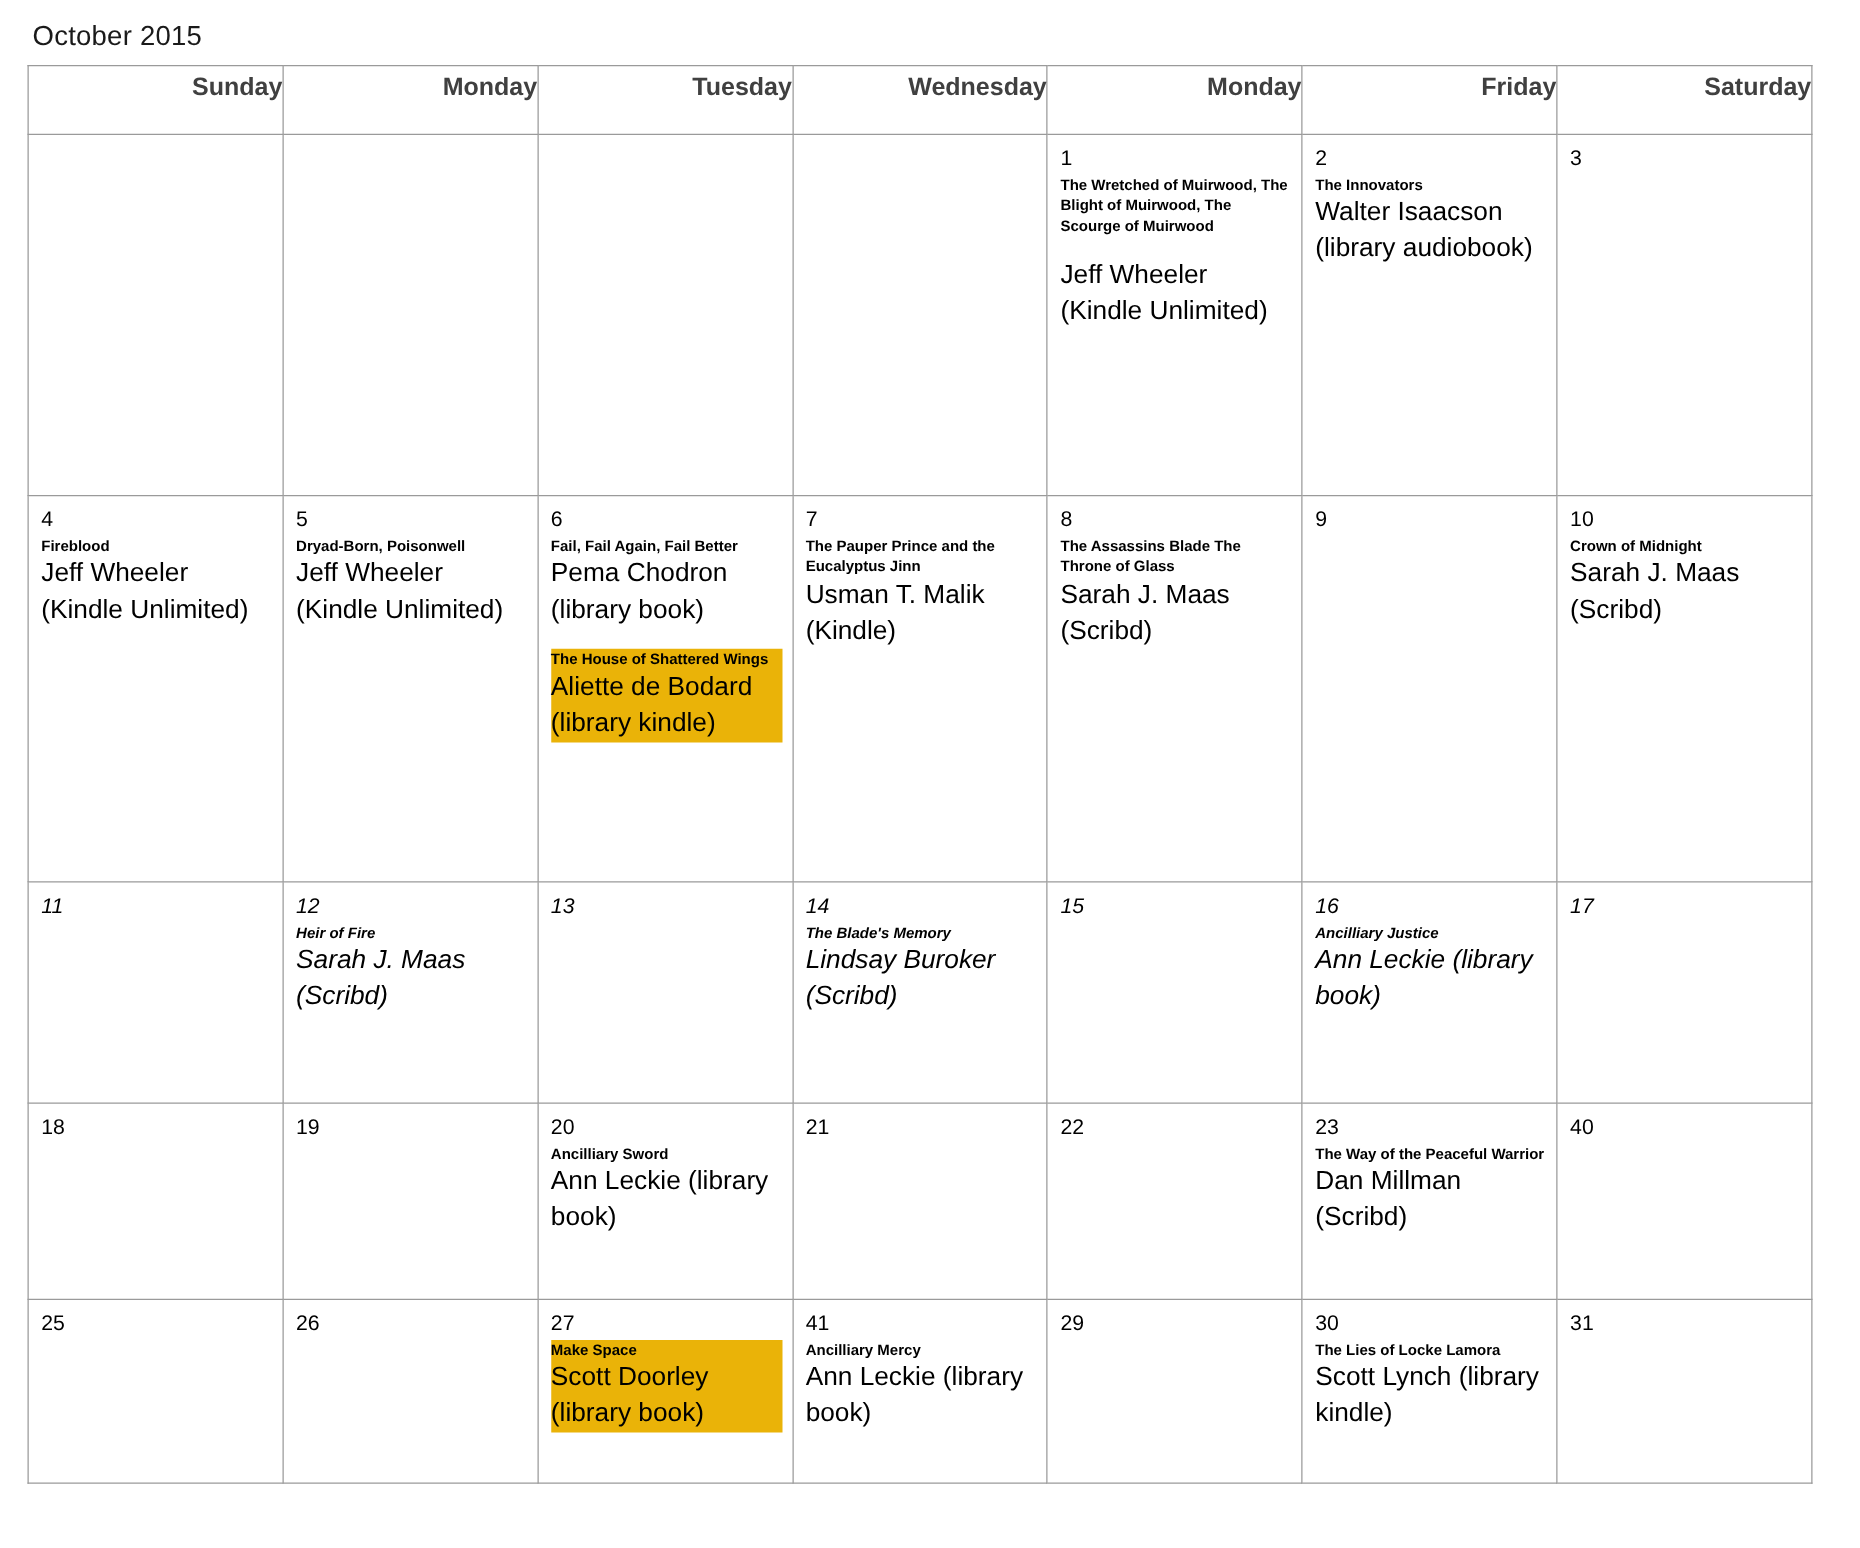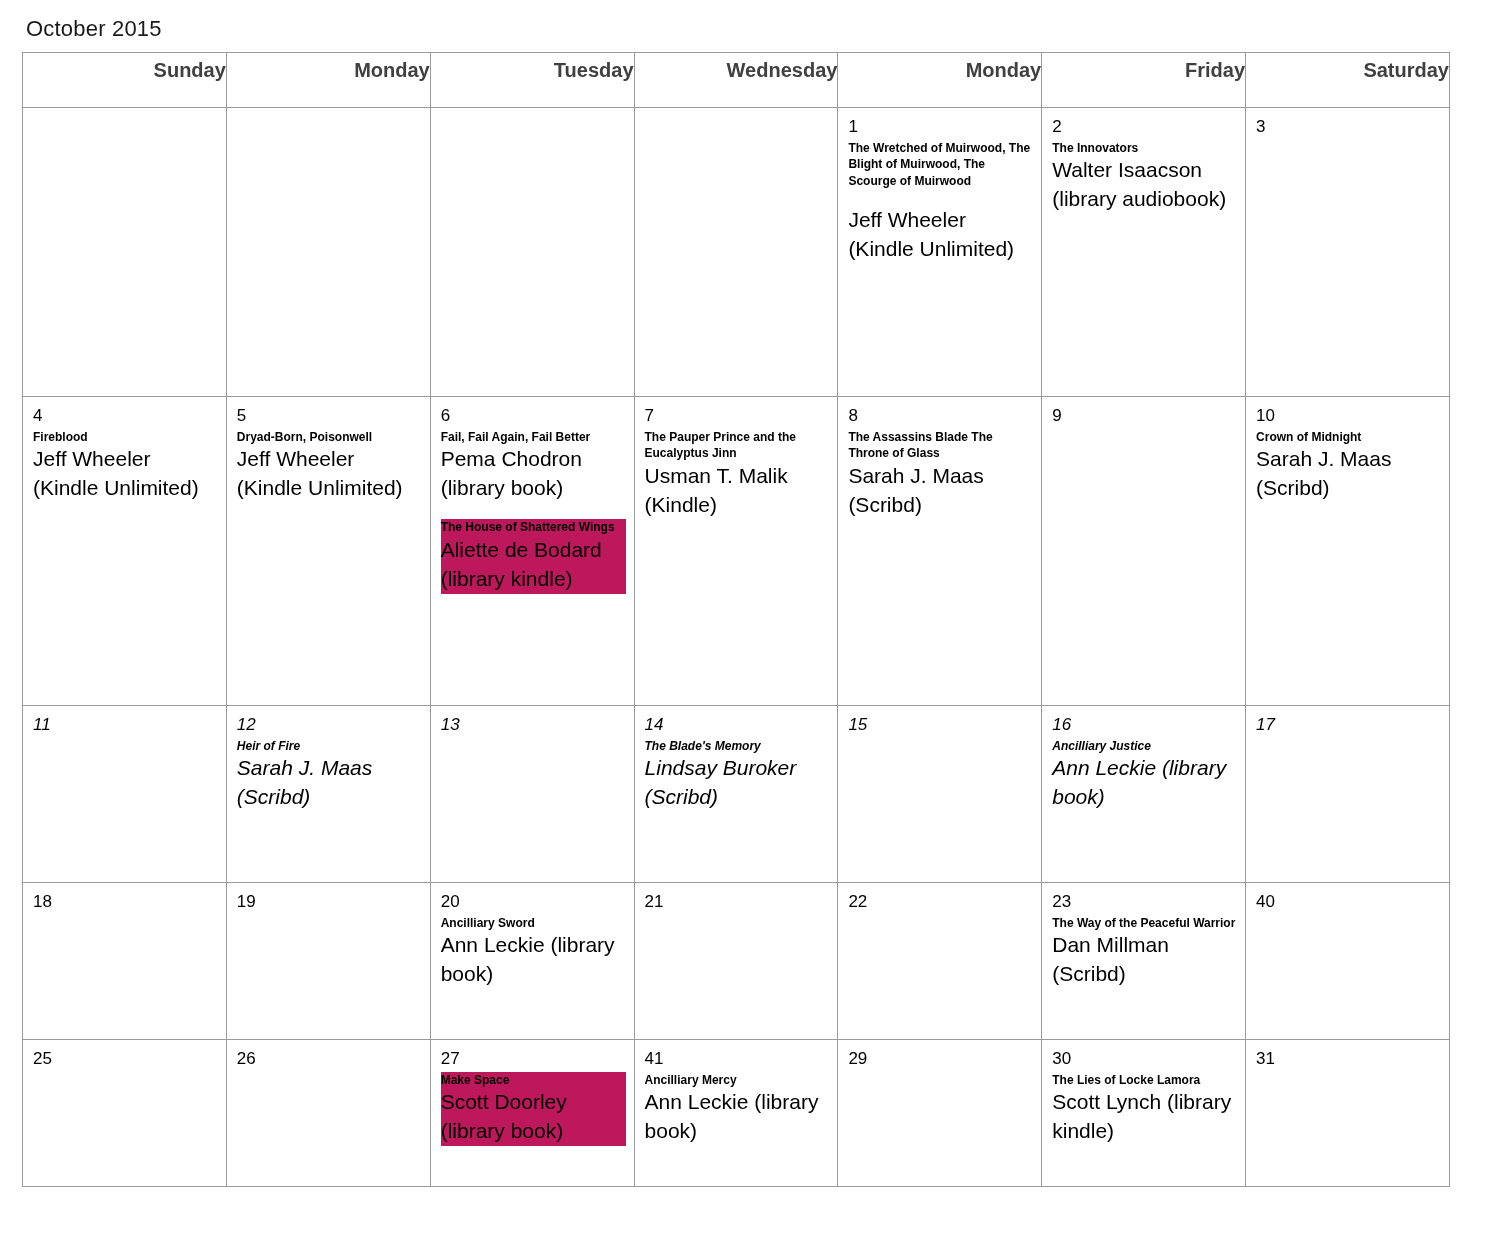--- a/index.html
+++ b/index.html
@@ -76,21 +76,21 @@
     font-size: 12px;
     font-weight: bold;
     line-height: 1.38;
   }
   .emeta {
     font-size: 21px;
     font-weight: normal;
     line-height: 1.38;
   }
   .hl .etitle, .hl .emeta {
-    background: #be185d;
+    background: #eab308;
     box-decoration-break: clone;
     -webkit-box-decoration-break: clone;
   }
 </style>
 </head>
 <body>
 
 <div class="page">
   <div class="title">October 2015</div>
   <table class="calendar">

